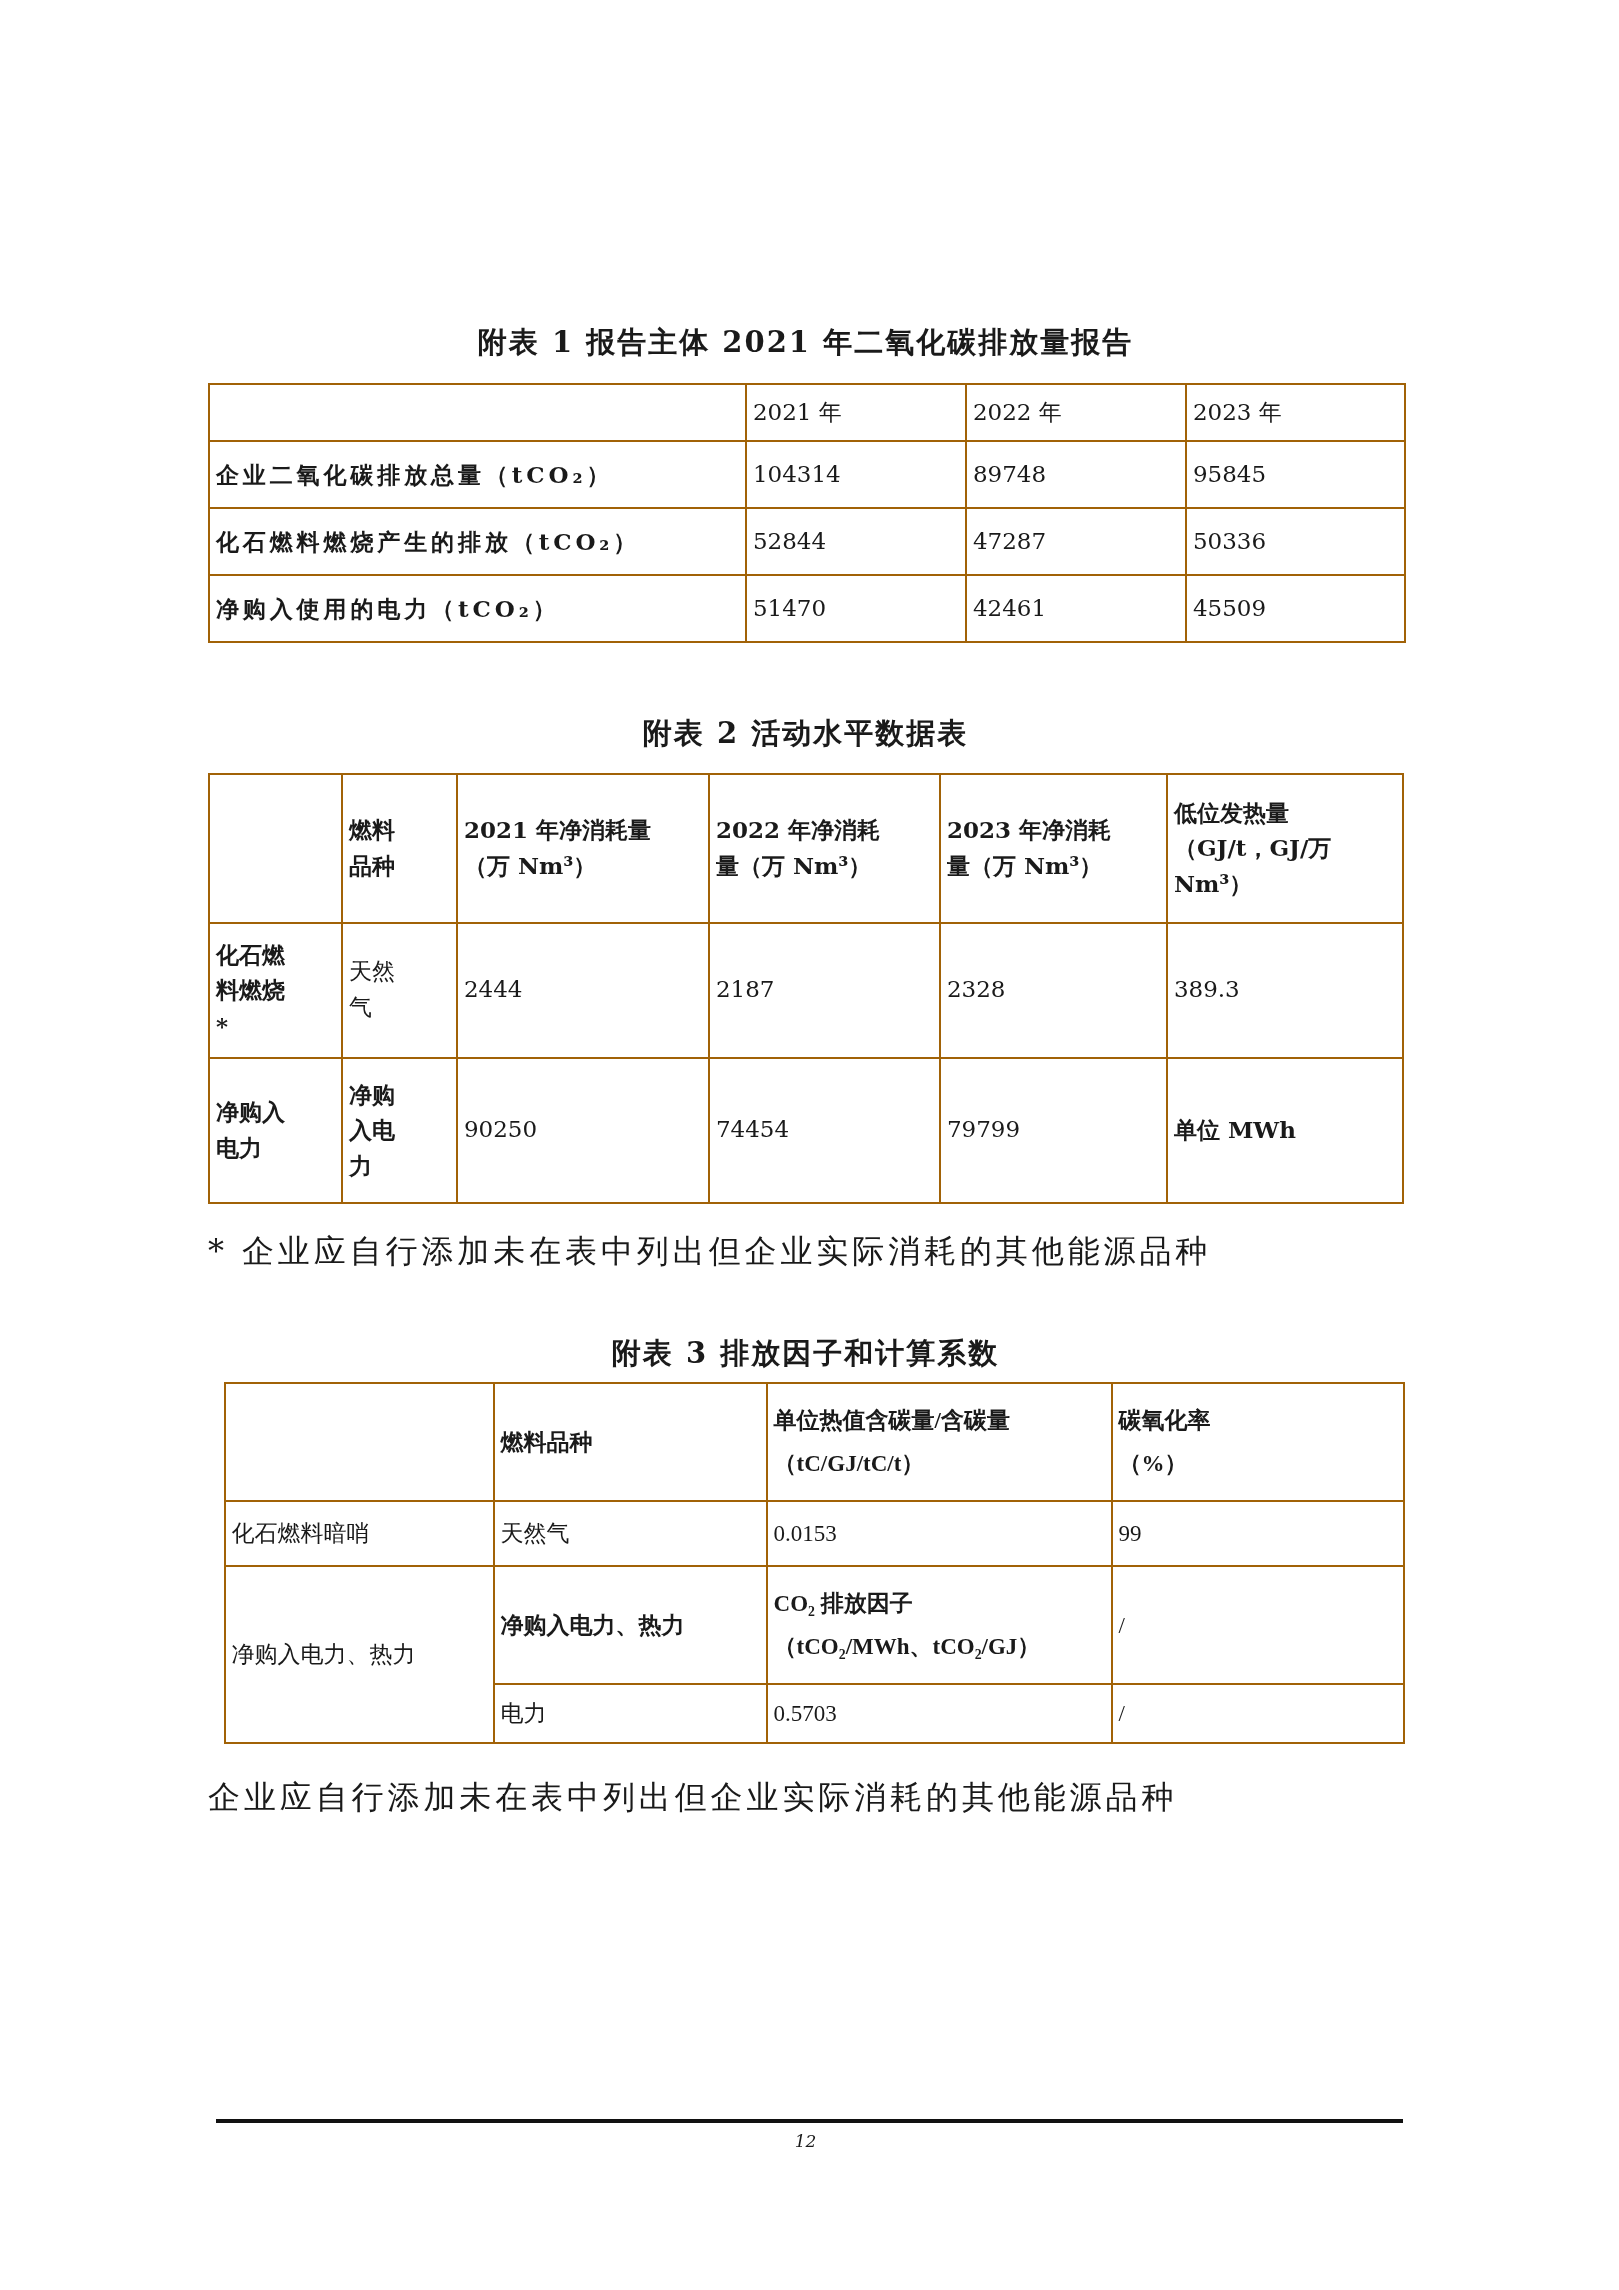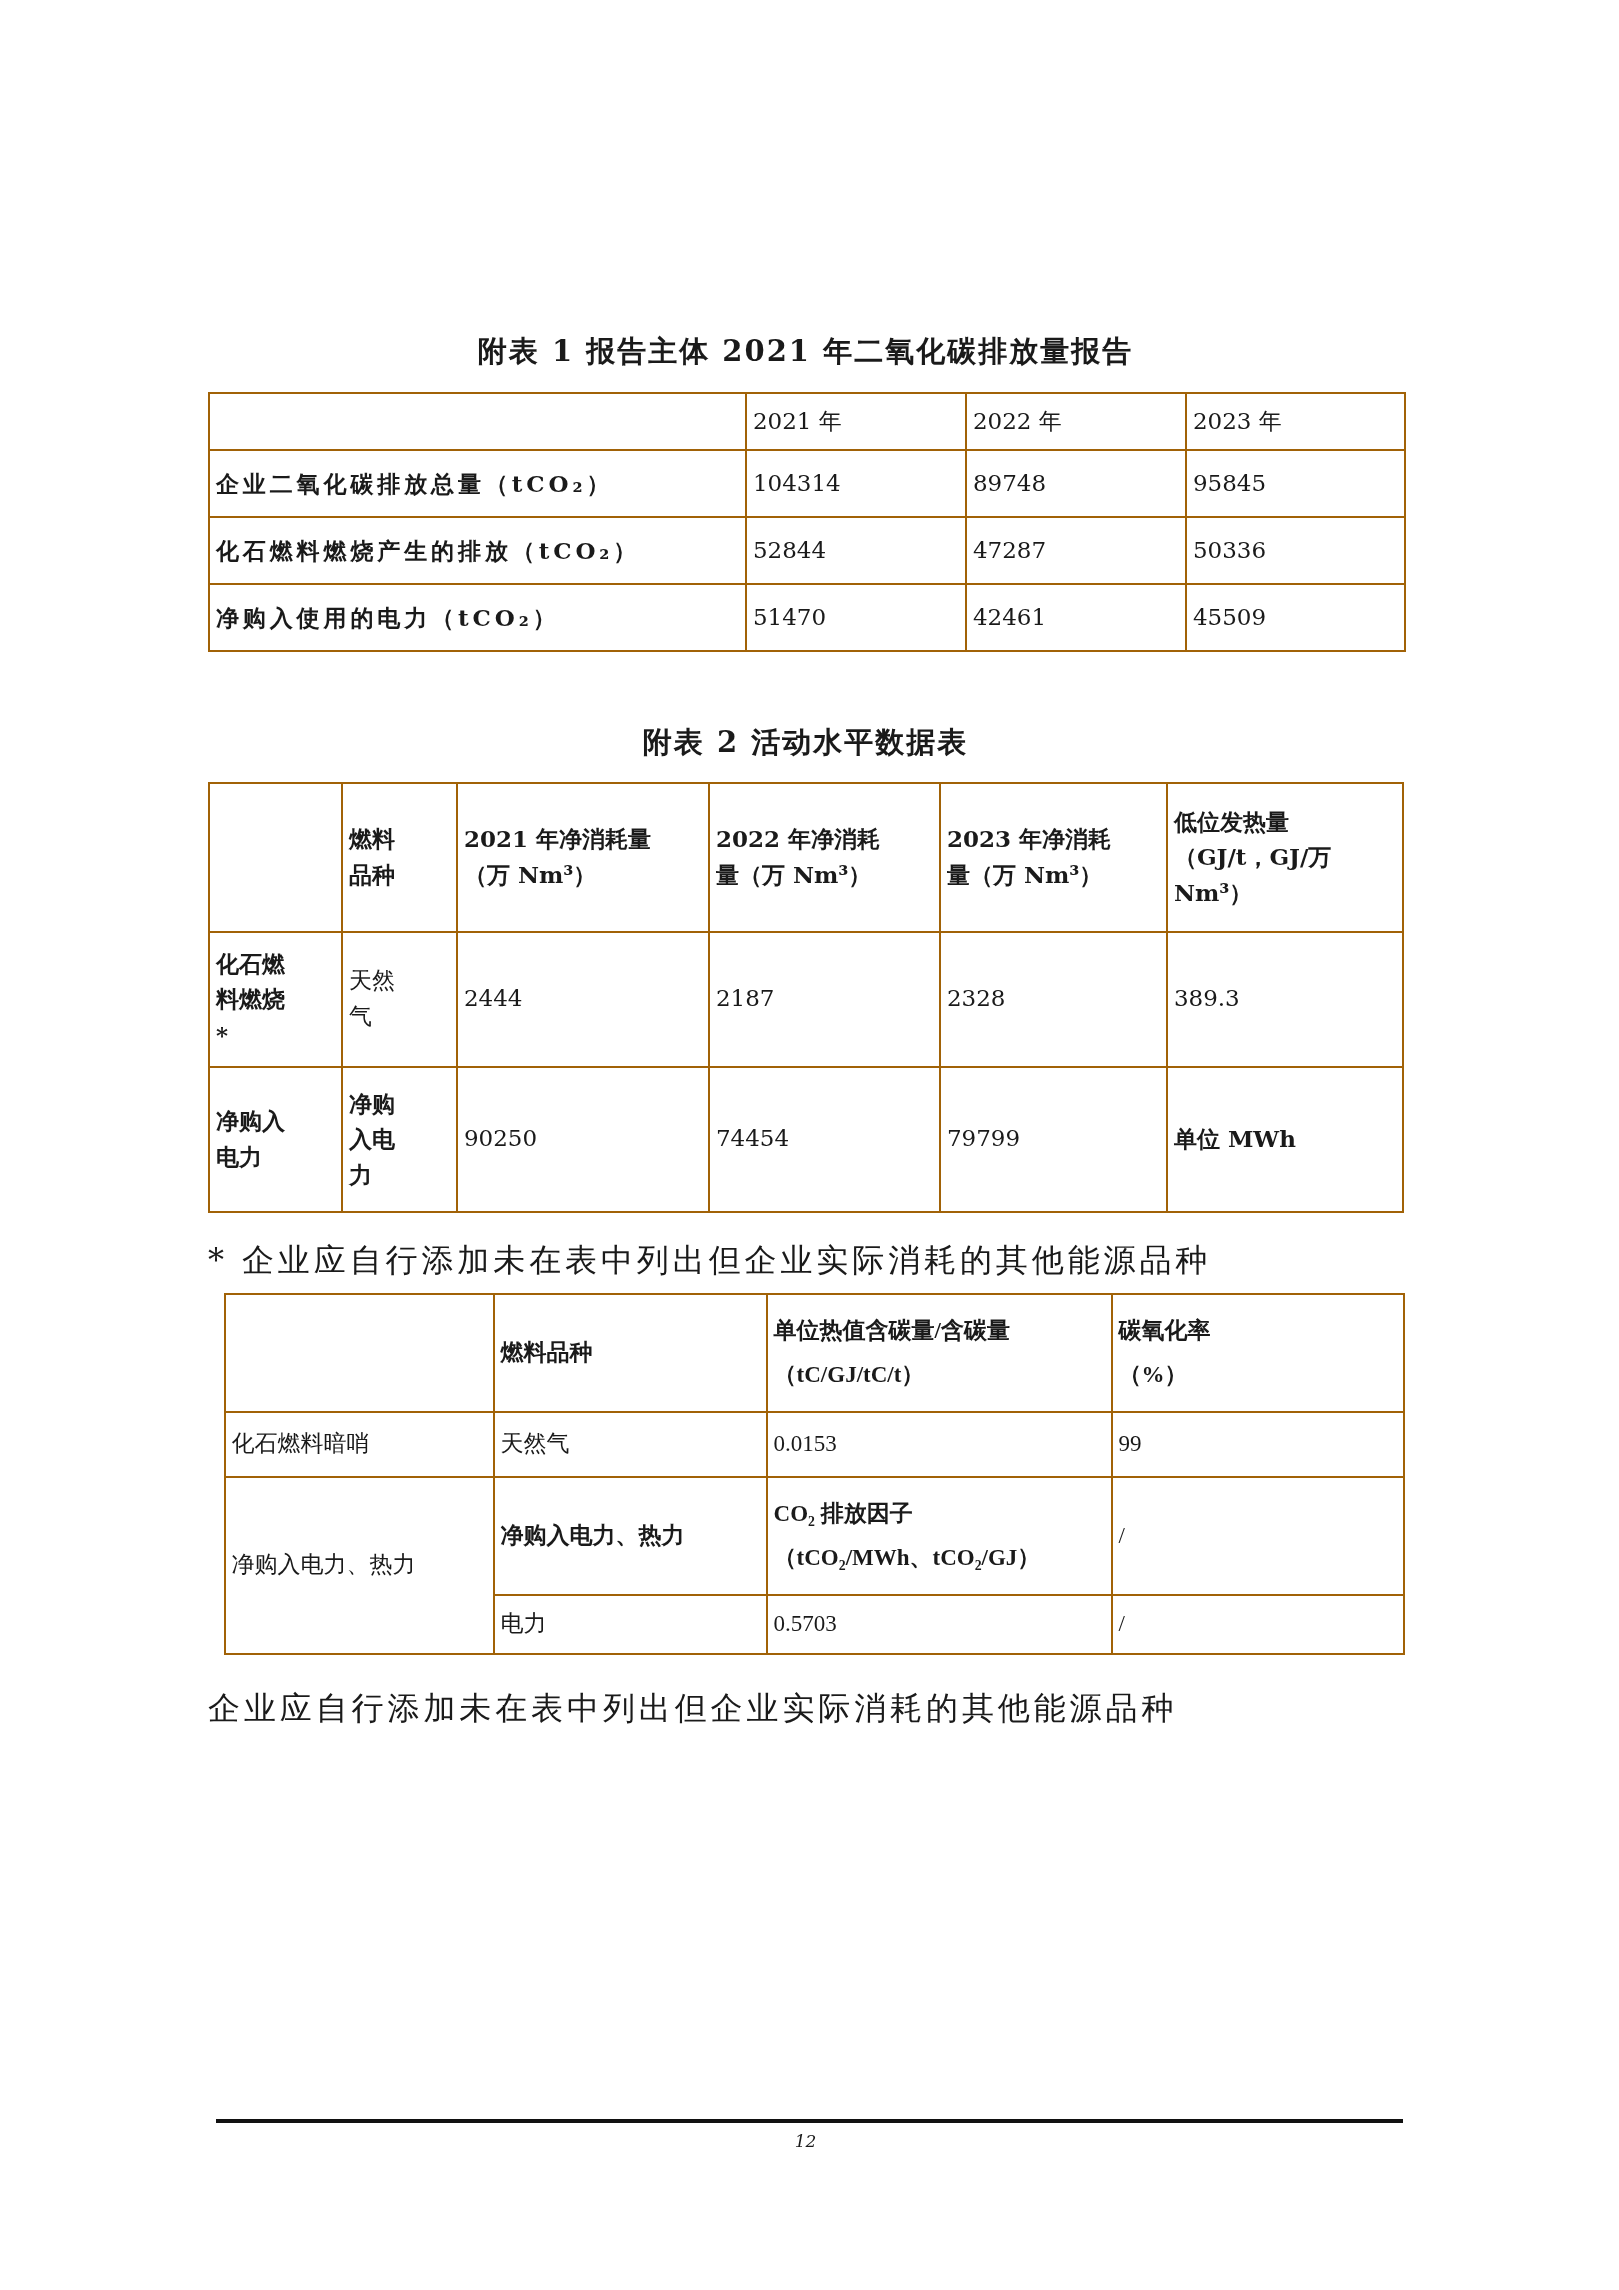--- a/index.html
+++ b/index.html
@@ -4,21 +4,21 @@
 <style>
   html,body{margin:0;padding:0;background:#e8e8e8;}
   .page{
     position:relative;
     width:1619px;height:2291px;
     background:#ffffff;
     font-family:"DejaVu Serif","Liberation Serif",serif;
     color:#1a1a1a;
     overflow:hidden;
   }
-  .content{margin-left:208px;width:1195px;margin-top:9px;}
+  .content{margin-left:208px;width:1195px;}
   .tbl-title{
     margin:0;
     text-align:center;
     font-size:29px;
     font-weight:bold;
     letter-spacing:2px;
     line-height:1.3;
     font-family:"DejaVu Serif","Liberation Serif",serif;
   }
   .title1{padding-top:324px;}
@@ -165,20 +165,21 @@
         <td>90250</td>
         <td>74454</td>
         <td>79799</td>
         <td class="b">单位 MWh</td>
       </tr>
     </tbody>
       </table>
 
     <div class="footnote">*  企业应自行添加未在表中列出但企业实际消耗的其他能源品种</div>
 
+    <div class="tbl-title title3">附表 3  排放因子和计算系数</div>
 
     <table class="t3">
       <colgroup>
         <col style="width:269px">
           <col style="width:273px">
           <col style="width:345px">
           <col style="width:292px">
       </colgroup>
       <tbody>
           <tr class="hrow">

